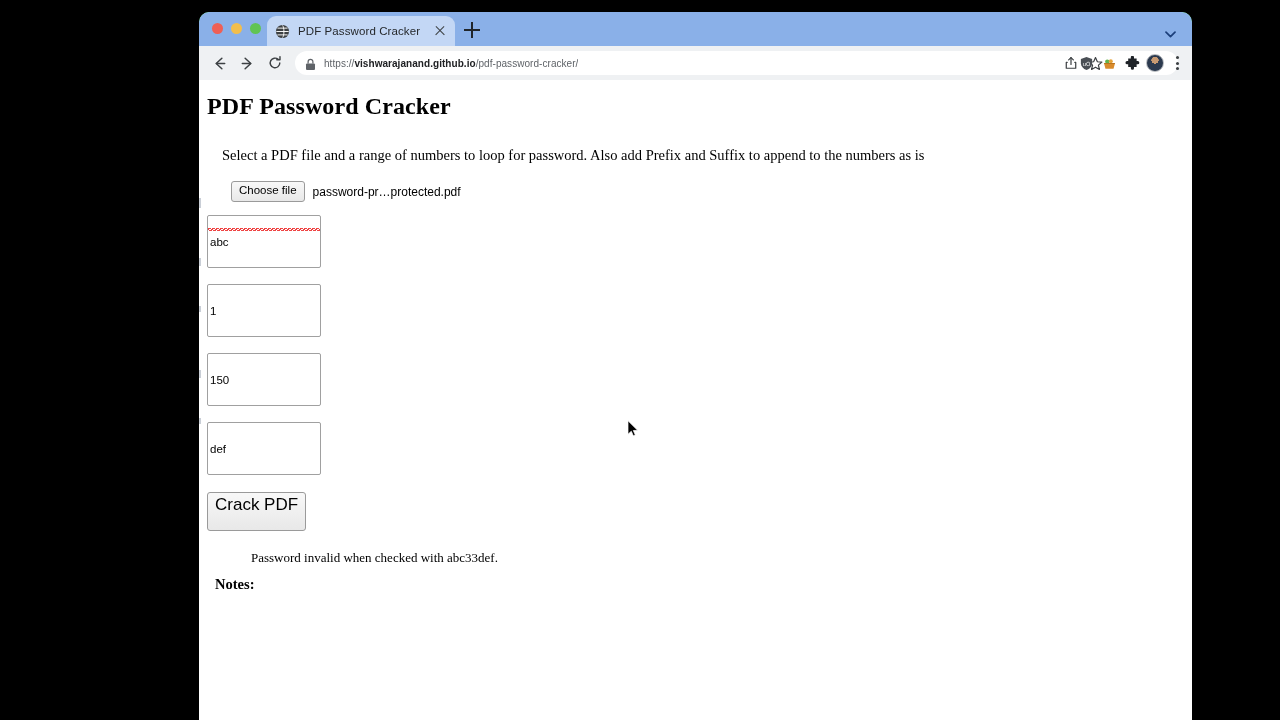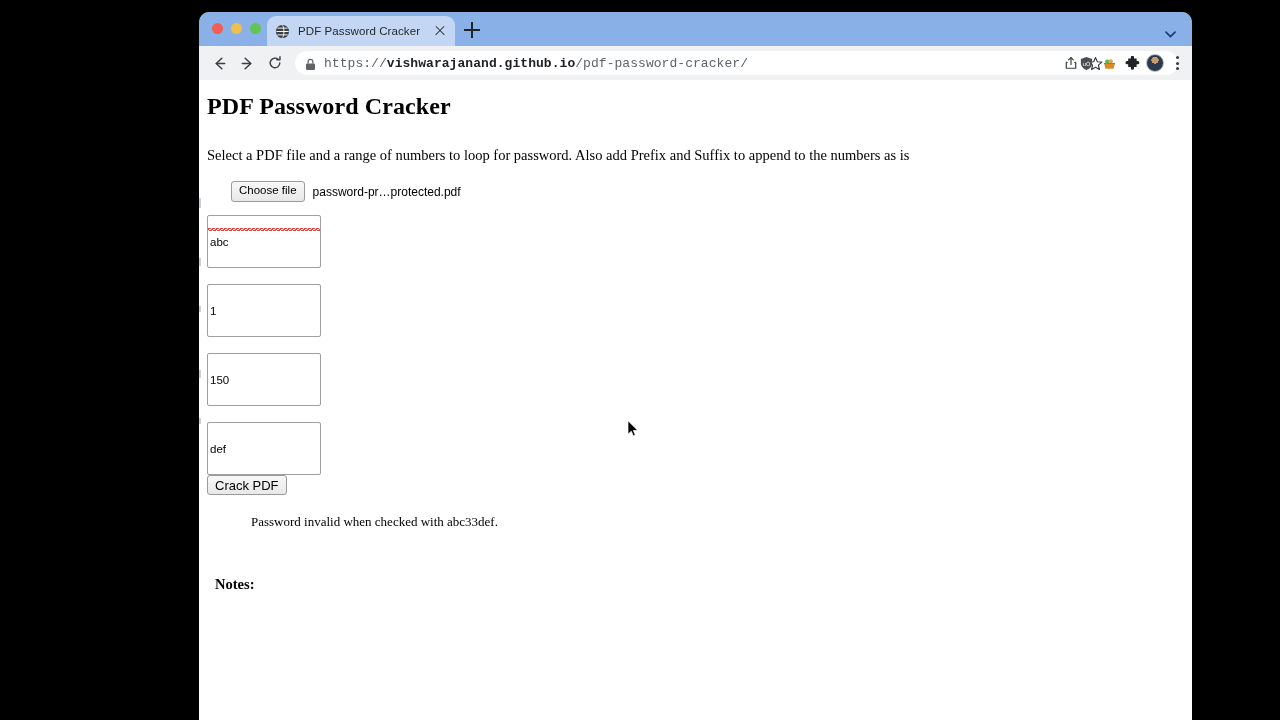--- a/index.html
+++ b/index.html
@@ -154,27 +154,26 @@
     box-sizing: border-box;
     min-width: 0;
   }
   #lock-icon {
     flex: 0 0 11px;
     width: 11px;
     height: 13px;
     margin-right: 8px;
   }
   #url-text {
-    font-size: 13px;
+    font-size: 10px;
     color: #5f6368;
     white-space: nowrap;
     overflow: hidden;
     text-overflow: ellipsis;
     letter-spacing: 0.05px;
-    font-family: Liberation Mono, monospace;
   }
   #url-text .url-host { color: #202124; font-weight: 600; }
   #omnibox-actions {
     position: absolute;
     right: 86px;
     top: 5px;
     display: flex;
     align-items: center;
     gap: 2px;
   }
@@ -244,21 +243,21 @@
     box-sizing: border-box;
   }
   #page-title {
     font-size: 24px;
     font-weight: bold;
     margin: 5px 0 0 0;
     letter-spacing: 0.1px;
   }
   #intro-text {
     font-size: 14.5px;
-    margin: 27px 0 0 0;
+    margin: 27px 0 0 15px;
     line-height: 1.2;
   }
 
   #file-row {
     margin-top: 17px;
     display: flex;
     align-items: center;
   }
   #choose-file-button {
     font-family: "Liberation Sans", sans-serif;
@@ -297,28 +296,28 @@
     background-image: repeating-linear-gradient(
         135deg, #e44 0 1px, transparent 1px 2px);
     background-repeat: repeat-x;
     background-size: 4px 3px;
     background-position: 2px 12px;
   }
   #prefix-input { margin-top: 13px; }
 
   #crack-button {
     display: block;
-    margin-top: 0;
+    margin-top: 17px;
     font-family: "Liberation Sans", sans-serif;
-    font-size: 13px;
+    font-size: 17px;
     color: #000000;
     background: linear-gradient(#f8f8f8, #e8e8e8);
     border: 1px solid #9a9a9a;
     border-radius: 3px;
-    padding: 2px 7px 0 7px;
+    padding: 2px 7px 14px 7px;
     line-height: 1.2;
   }
 
   #status-message {
     font-size: 13px;
     margin-top: 19px;
     margin-left: 44px;
   }
 
   #notes {

